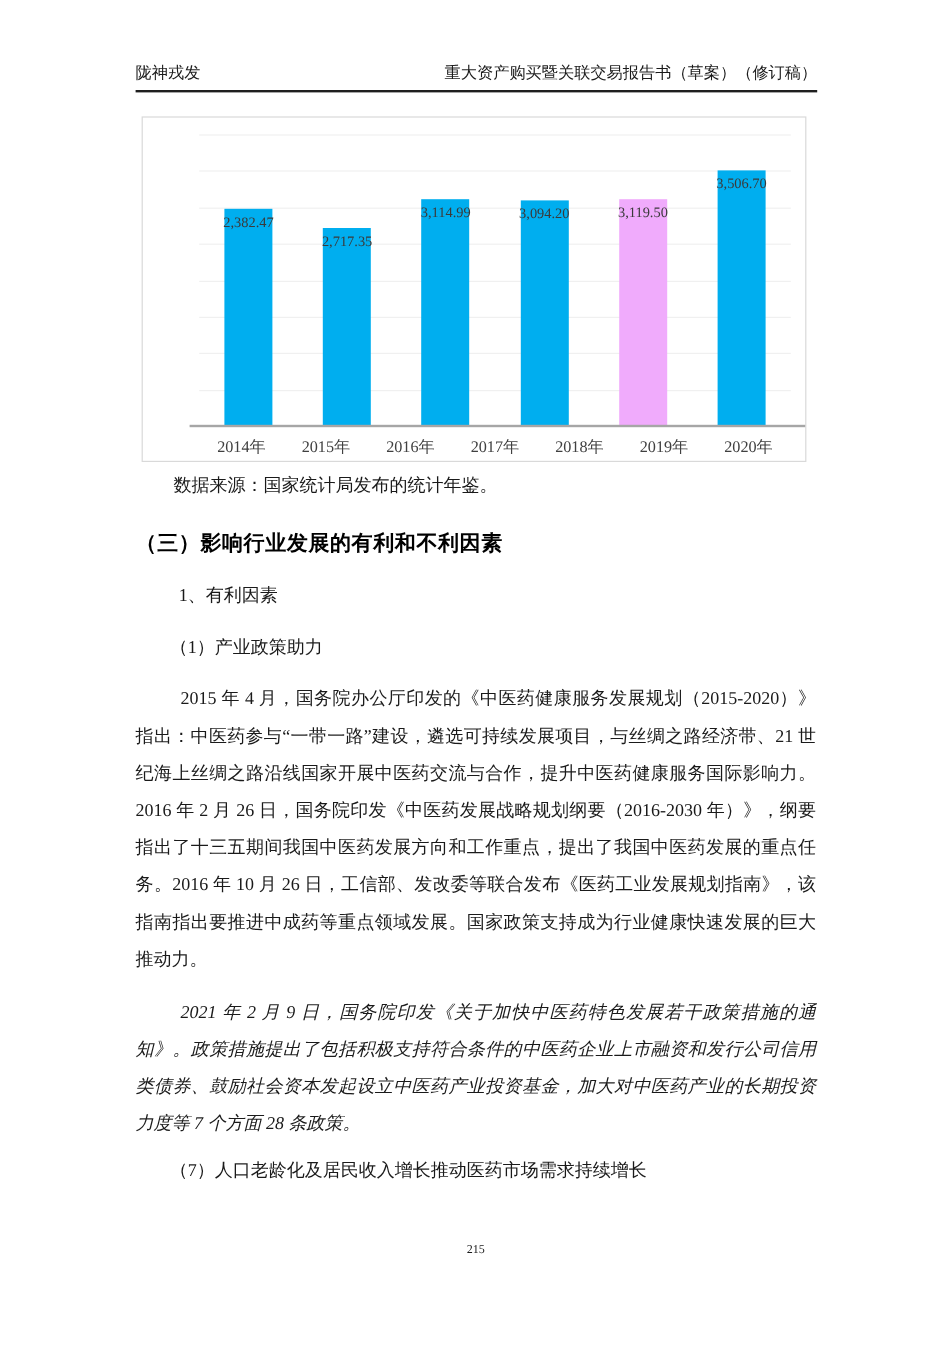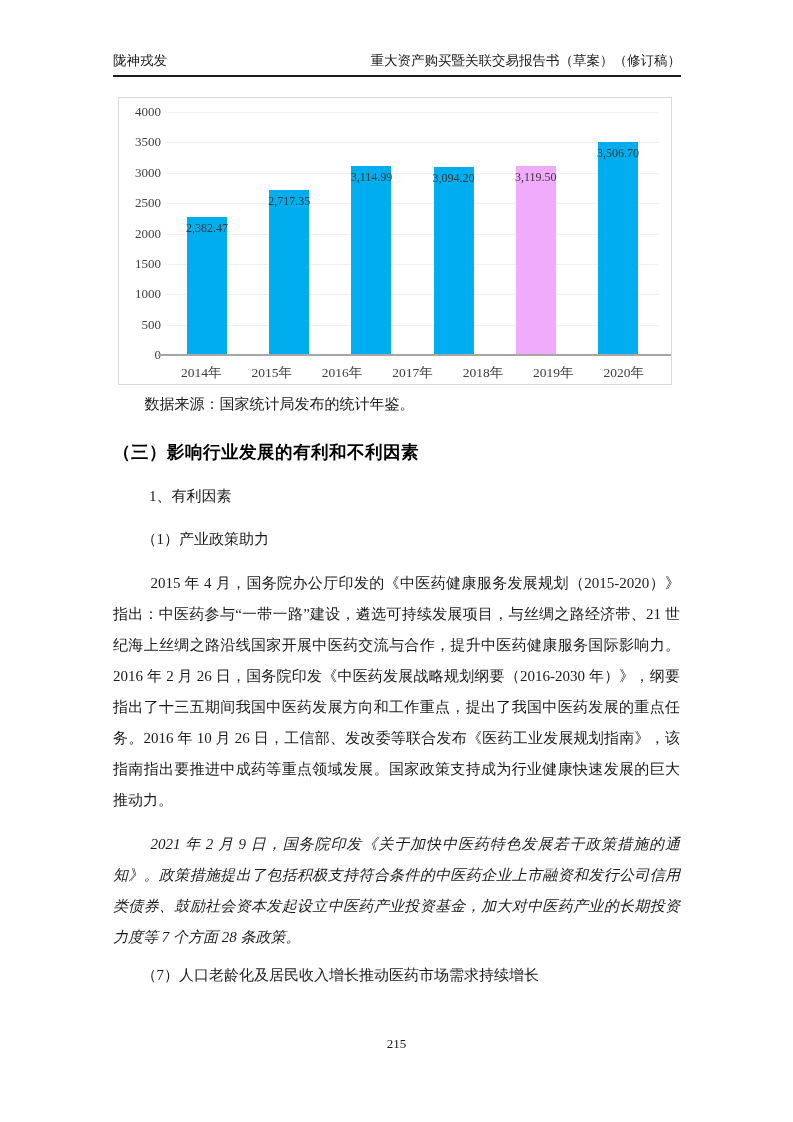--- a/index.html
+++ b/index.html
@@ -44,56 +44,45 @@
   }
   .sub-item{margin:23px 0 0 0;text-indent:2.4em;}
   .sub-item-paren{margin:24px 0 0 0;text-indent:1.9em;}
   .para{
     margin:19px 0 0 0;line-height:31px;text-indent:2.5em;
     text-align:justify;text-justify:inter-ideograph;
   }
   .para.second{margin-top:13px;font-style:italic;}
   .sub-item-last{margin:13px 0 0 0;text-indent:1.9em;}
   
-  .footer{position:absolute;left:0;right:0;top:1036px;text-align:center;font-size:13px;color:#1a1a1a;}
+  .footer{position:absolute;left:0;right:0;top:1036px;text-align:center;font-size:10px;color:#1a1a1a;}
 </style>
 </head>
 <body>
 
 <div class="page">
 
   <div class="header">
     <span>陇神戎发</span>
     <span>重大资产购买暨关联交易报告书（草案）（修订稿）</span>
   </div>
 
   <div class="chart-box">
-    <div class="y-gutter">
-        <div class="y-tick" style="top: 0px;">4000</div>
-        <div class="y-tick" style="top: 30.375px;">3500</div>
-        <div class="y-tick" style="top: 60.75px;">3000</div>
-        <div class="y-tick" style="top: 91.125px;">2500</div>
-        <div class="y-tick" style="top: 121.5px;">2000</div>
-        <div class="y-tick" style="top: 151.875px;">1500</div>
-        <div class="y-tick" style="top: 182.25px;">1000</div>
-        <div class="y-tick" style="top: 212.625px;">500</div>
-        <div class="y-tick" style="top: 243px;">0</div>
-      </div>
     <div class="plot">
       <div class="gridline" style="top: 0px;"></div>
         <div class="gridline" style="top: 30.375px;"></div>
         <div class="gridline" style="top: 60.75px;"></div>
         <div class="gridline" style="top: 91.125px;"></div>
         <div class="gridline" style="top: 121.5px;"></div>
         <div class="gridline" style="top: 151.875px;"></div>
         <div class="gridline" style="top: 182.25px;"></div>
         <div class="gridline" style="top: 212.625px;"></div>
         <div class="slots">
           <div class="slot">
-            <div class="bar" style="height: 138px; background: rgb(0, 174, 239);">
+            <div class="bar" style="height: 181px; background: rgb(0, 174, 239);">
               <div class="bar-label">2,382.47</div>
             </div>
           </div>
           <div class="slot">
             <div class="bar" style="height: 165.079px; background: rgb(0, 174, 239);">
               <div class="bar-label">2,717.35</div>
             </div>
           </div>
           <div class="slot">
             <div class="bar" style="height: 189.236px; background: rgb(0, 174, 239);">

